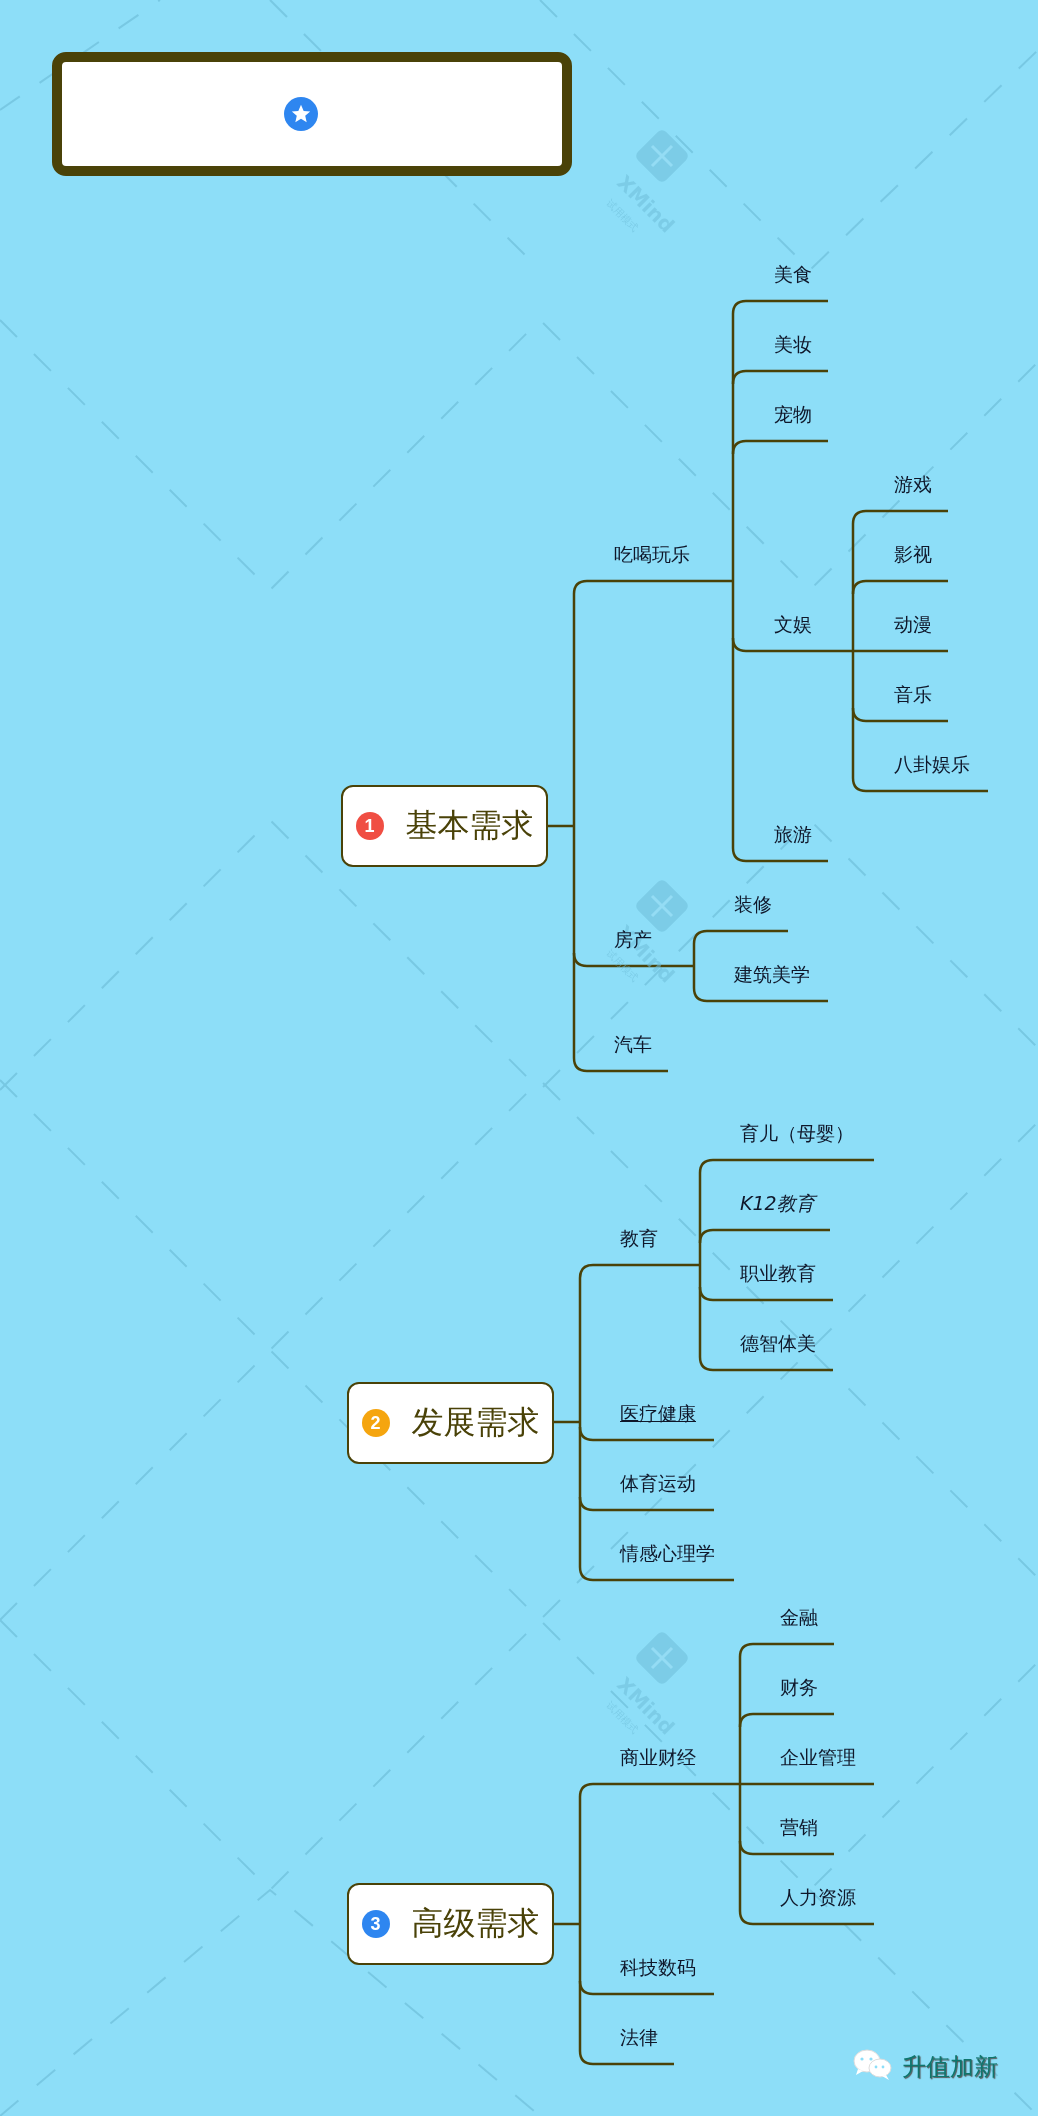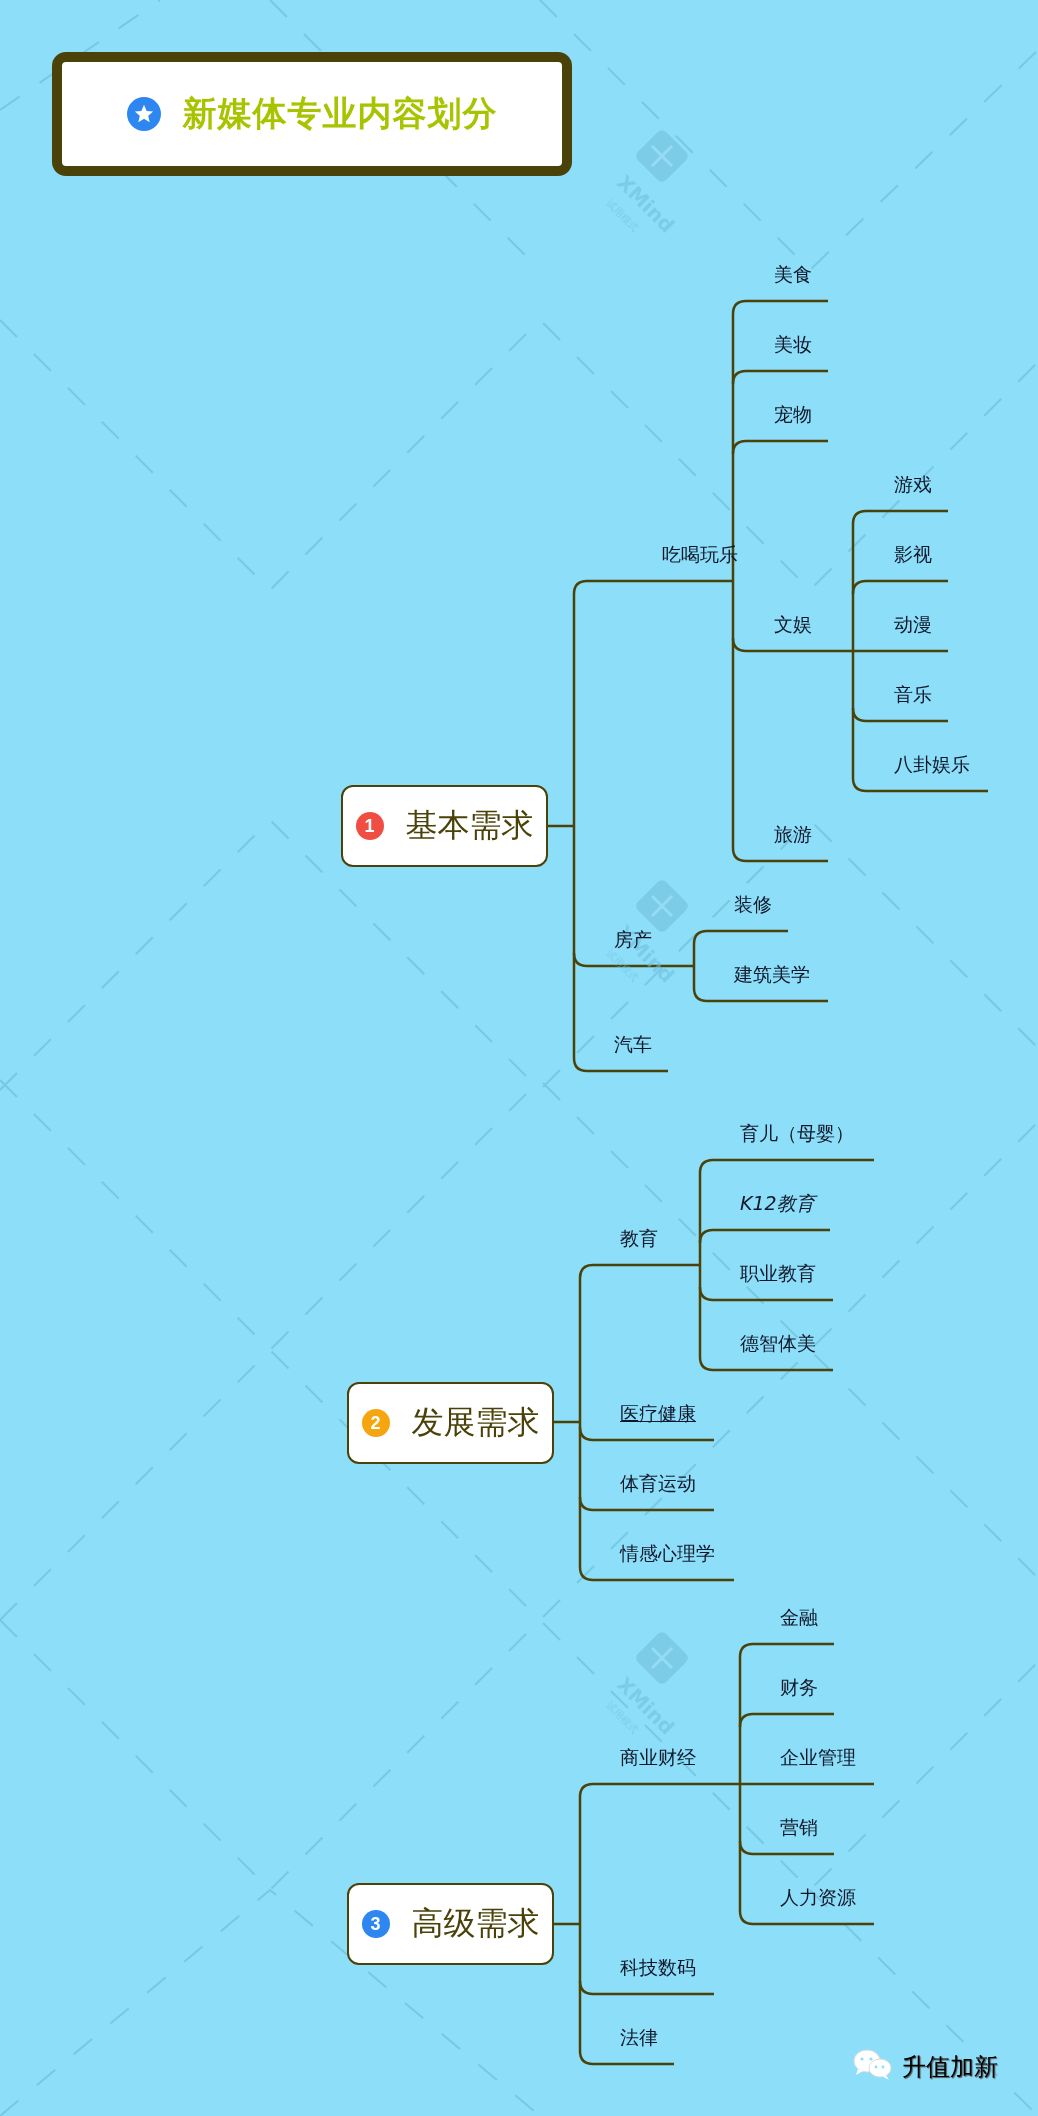--- a/index.html
+++ b/index.html
@@ -22,21 +22,21 @@
     border:2px solid #4A4208; border-radius:12px; background:#fff;
     display:flex; align-items:center; justify-content:center;
   }
   .badge { width:28px; height:28px; border-radius:50%; color:#fff; font-weight:bold;
     font-size:18px; display:flex; align-items:center; justify-content:center; margin-right:22px;
     font-family:"Liberation Sans", sans-serif; }
   .main-label { font-size:32px; color:#4A4208; }
   .topic { position:absolute; font-size:19px; color:#0f172a; white-space:nowrap; line-height:22px; }
   .watermark { position:absolute; opacity:0.55; }
   .footer { position:absolute; left:852px; top:2048px; display:flex; align-items:center; }
-  .footer-text { color:#000000; font-size:24px; text-shadow:1px 1px 1px #555; margin-left:8px; }
+  .footer-text { color:#0f766e; font-size:24px; text-shadow:1px 1px 1px #555; margin-left:8px; }
 </style>
 </head>
 <body>
 
 <svg id="bg-svg" viewBox="0 0 1038 2116">
   <g stroke="#6FBFDA" stroke-width="2" stroke-dasharray="24 24" fill="none" opacity="0.7">
     <path d="M0 320 L270 590 L540 320 L810 590 L1038 362"></path>
     <path d="M0 1090 L270 820 L540 1090 L810 820 L1038 1048"></path>
     <path d="M0 1080 L270 1350 L540 1080 L810 1350 L1038 1122"></path>
     <path d="M0 1620 L270 1350 L540 1620 L810 1350 L1038 1578"></path>
@@ -121,29 +121,28 @@
     <text x="10" y="90" transform="rotate(45 30 90)" font-size="10" fill="#6FBFDA">试用模式</text>
   </svg>
 </div>
 
 <div class="title-box">
   <span class="title-icon">
     <svg width="22" height="22" viewBox="0 0 24 24">
         <path d="M12 2 L14.9 8.6 L22 9.3 L16.6 14 L18.2 21 L12 17.3 L5.8 21 L7.4 14 L2 9.3 L9.1 8.6 Z" fill="#fff"></path>
       </svg>
   </span>
-  <span class="title-text">新媒体专业内容划分</span>
 </div>
 
 <div class="main-node" style="top:785px;">
   <span class="badge" style="background:#F04E43;">1</span>
   <span class="main-label">基本需求</span>
 </div>
 
-<div class="topic" style="left:614px;top:543px;margin-left:48px;">吃喝玩乐</div>
+<div class="topic" style="left:614px;top:543px;">吃喝玩乐</div>
 <div class="topic" style="left:774px;top:263px;">美食</div>
 <div class="topic" style="left:774px;top:333px;">美妆</div>
 <div class="topic" style="left:774px;top:403px;">宠物</div>
 <div class="topic" style="left:774px;top:613px;">文娱</div>
 <div class="topic" style="left:894px;top:473px;">游戏</div>
 <div class="topic" style="left:894px;top:543px;">影视</div>
 <div class="topic" style="left:894px;top:613px;">动漫</div>
 <div class="topic" style="left:894px;top:683px;">音乐</div>
 <div class="topic" style="left:894px;top:753px;">八卦娱乐</div>
 <div class="topic" style="left:774px;top:823px;">旅游</div>

